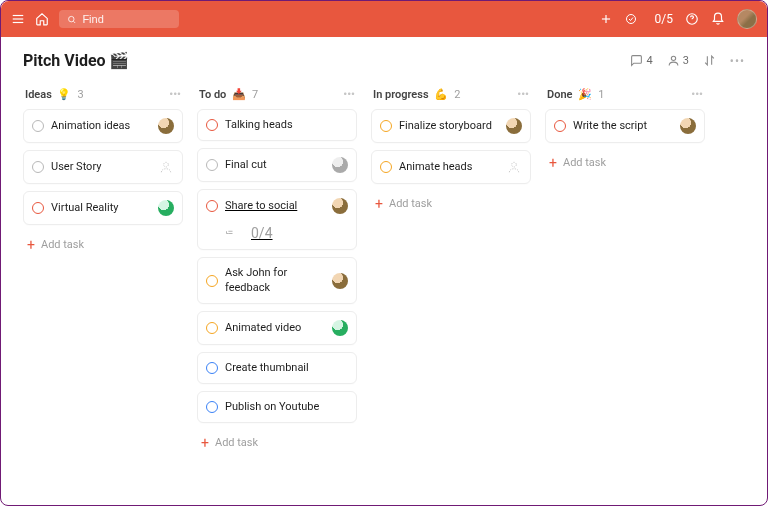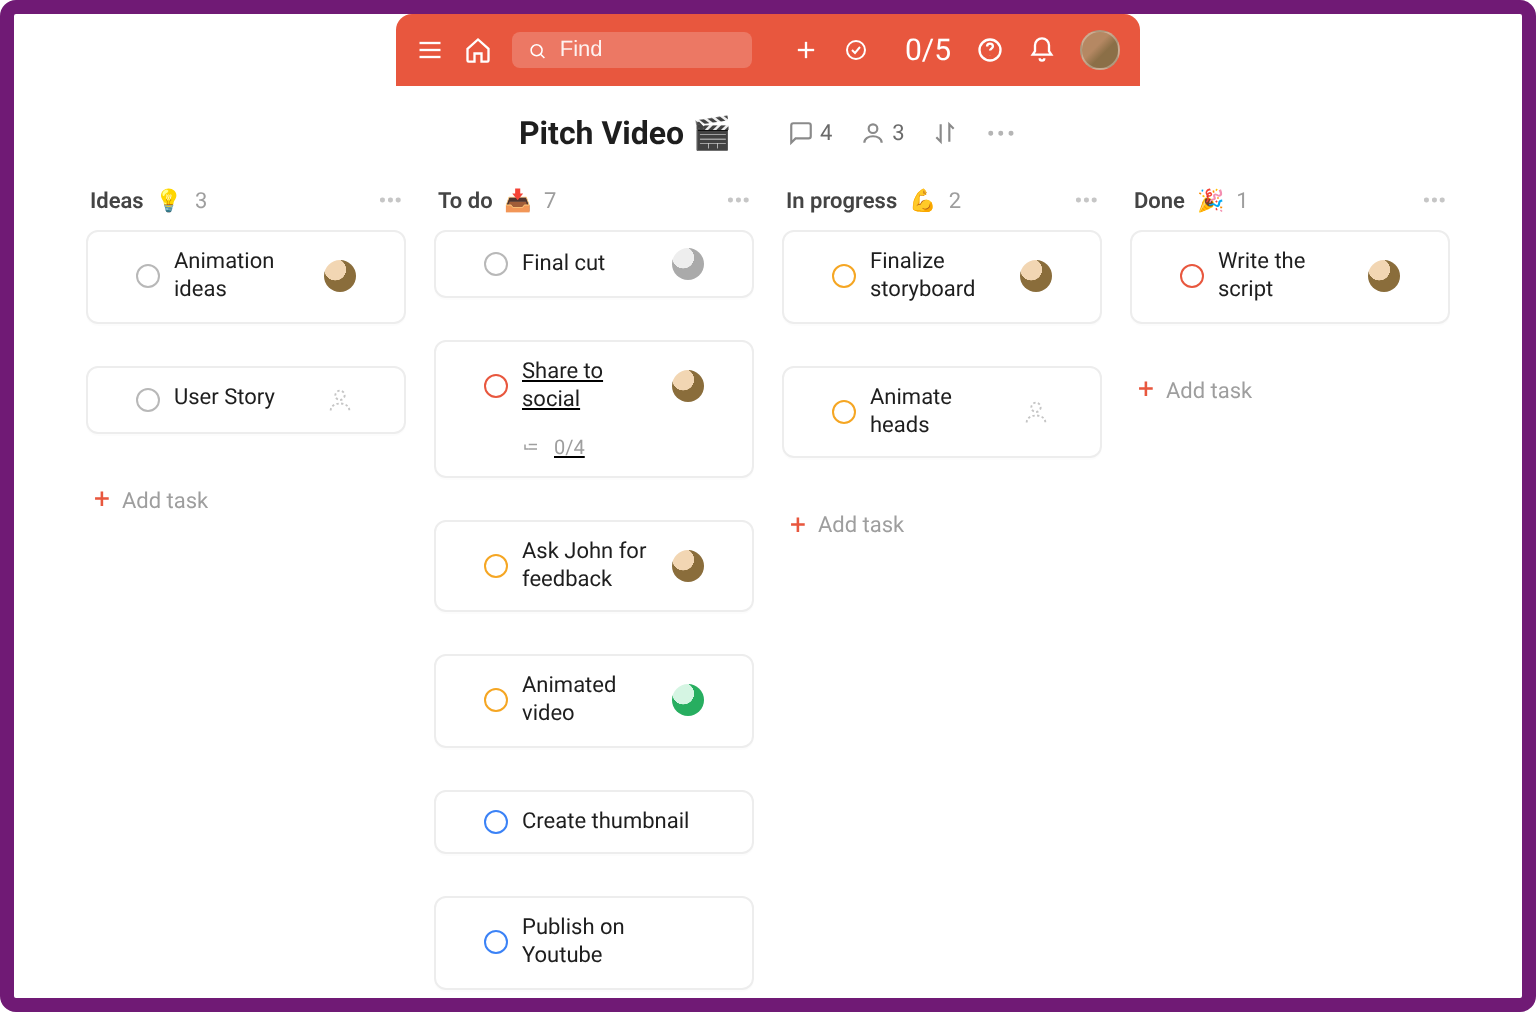--- a/index.html
+++ b/index.html
@@ -1,58 +1,58 @@
 <!DOCTYPE html>
 <html><head>
 <meta charset="utf-8">
 <style>
   * { box-sizing: border-box; margin: 0; padding: 0; }
   html, body { width: 768px; height: 506px; font-family: -apple-system, BlinkMacSystemFont, "Segoe UI", Roboto, sans-serif; background: #fff; overflow: hidden; }
-  .frame { width: 768px; height: 506px; border: 7px solid #701a75; border-radius: 8px; background: #fff; display: flex; flex-direction: column; align-items: center; }
+  .frame { width: 768px; height: 506px; border: 1px solid #701a75; border-radius: 8px; background: #fff; display: flex; flex-direction: column; }
   
   
   .topbar { height: 36px; background: #e8573e; display:flex; align-items:center; padding: 0 10px; gap:10px; border-radius: 8px 8px 0 0; }
   .tb-left { display:flex; align-items:center; gap:10px; }
   .tb-spacer { flex:1; }
   .tb-right { display:flex; align-items:center; gap:12px; }
   .icon-btn { color: #fff; font-size: 14px; display:flex; align-items:center; justify-content:center; cursor:pointer; }
   .search { display:flex; align-items:center; gap:6px; background: rgba(255,255,255,0.2); border-radius:4px; padding: 3px 8px; width: 120px; }
   .search input { background: transparent; border:none; outline:none; color:#fff; font-size:11px; width:100%; }
   .search input::placeholder { color: rgba(255,255,255,0.9); }
-  .pill { display:flex; align-items:center; gap:18px; font-size:15px; color:#fff; }
+  .pill { display:flex; align-items:center; gap:18px; font-size:12px; color:#fff; }
   .avatar { width:20px; height:20px; border-radius:50%; background: linear-gradient(135deg,#b58863 40%,#8b6f47 60%); border:1px solid rgba(255,255,255,0.3); }
   
   
   .proj-head { display:flex; align-items:center; padding: 14px 22px 8px; gap: 28px; }
   .proj-title { font-weight:700; font-size:16px; color:#1e1e1e; }
   .proj-actions { margin-left:auto; display:flex; align-items:center; gap:14px; color:#6b6b6b; font-size:11px;}
   .proj-actions .grp { display:flex; align-items:center; gap:3px; cursor:pointer; }
   .dots { letter-spacing:1px; color:#b5b5b5; cursor:pointer; font-size:12px;}
   
   
   .board { display:flex; gap: 14px; padding: 6px 22px 20px; overflow-x:auto; flex:1; align-items:flex-start;}
   .col { width: 160px; flex-shrink:0; display:flex; flex-direction:column; }
   .col-head { display:flex; align-items:center; gap:6px; font-size:11px; font-weight:600; color:#444; padding: 4px 2px 8px;}
   .col-head .count { color:#9e9e9e; font-weight:400; }
   .col-head .col-dots { margin-left:auto; color:#c6c6c6; cursor:pointer; }
-  .card { background:#fff; border:1px solid #ededed; border-radius:6px; padding:8px 24px; margin-bottom:21px; display:flex; align-items:center; gap:7px; box-shadow: 0 1px 0 rgba(0,0,0,0.01); cursor:pointer; position:relative;}
+  .card { background:#fff; border:1px solid #ededed; border-radius:6px; padding:8px 8px; margin-bottom:7px; display:flex; align-items:center; gap:7px; box-shadow: 0 1px 0 rgba(0,0,0,0.01); cursor:pointer; position:relative;}
   .card.tall { flex-direction:column; align-items:stretch;text-decoration:underline; }
   .card .row1 { display:flex; align-items:center; gap:7px; }
   .card-title { font-size:11px; color:#1e1e1e; flex:1; line-height:1.3; }
   .ring { width:12px; height:12px; border-radius:50%; border:1.6px solid; flex-shrink:0; }
   .ring.gray   { border-color:#b8b8b8; }
   .ring.red    { border-color:#e8573e; }
   .ring.orange { border-color:#f5a623; }
   .ring.blue   { border-color:#3b82f6; }
   .asg { width:16px; height:16px; border-radius:50%; flex-shrink:0; }
   .asg.photo { background: radial-gradient(circle at 35% 30%, #f2d6b3 35%, #8a6d3b 36%); }
   .asg.green { background: radial-gradient(circle at 35% 30%, #d5f5e3 35%, #27ae60 36%); }
   .asg.gray  { background: radial-gradient(circle at 35% 30%, #eee 35%, #aaa 36%); }
   .asg-placeholder { width:16px; height:16px; color:#c5c5c5; display:flex; align-items:center; justify-content:center; font-size:11px; flex-shrink:0;}
-  .sub { font-size:10px; color:#9e9e9e; padding-left:19px; margin-top:4px; display:flex; gap:7px; align-items:center;}
+  .sub { font-size:14px; color:#9e9e9e; padding-left:19px; margin-top:4px; display:flex; gap:17px; align-items:center;}
   .add-task { display:flex; align-items:center; gap:6px; font-size:11px; color:#9e9e9e; padding: 6px 4px; cursor:pointer;}
   .add-task .plus { color:#e8573e; font-size:14px; line-height:12px; }
   
   svg { display:block; }
 </style>
 </head>
 <body>
 
 <div class="frame">
 
@@ -152,31 +152,40 @@
         <div class="card">
           <div class="ring gray"></div>
           <div class="card-title">User Story</div>
           <div class="asg-placeholder">
             <svg width="14" height="14" viewBox="0 0 24 24" fill="none" stroke="#c5c5c5" stroke-width="1.6" stroke-dasharray="2 2">
               <circle cx="12" cy="8" r="4"></circle>
               <path d="M4 21c0-4 4-6 8-6s8 2 8 6"></path>
             </svg>
           </div>
         </div>
+        <div class="card">
+          <div class="ring red"></div>
+          <div class="card-title">Virtual Reality</div>
+          <div class="asg green"></div>
+        </div>
         <div class="add-task">
           <span class="plus">+</span>
           <span>Add task</span>
         </div>
       </div>
       <div class="col">
         <div class="col-head">
           <span>To do</span>
           <span>📥</span>
           <span class="count">7</span>
           <span class="col-dots">•••</span>
+        </div>
+        <div class="card">
+          <div class="ring red"></div>
+          <div class="card-title">Talking heads</div>
         </div>
         <div class="card">
           <div class="ring gray"></div>
           <div class="card-title">Final cut</div>
           <div class="asg gray"></div>
         </div>
         <div class="card tall">
           <div class="row1">
             <div class="ring red"></div>
             <div class="card-title">Share to social</div>

